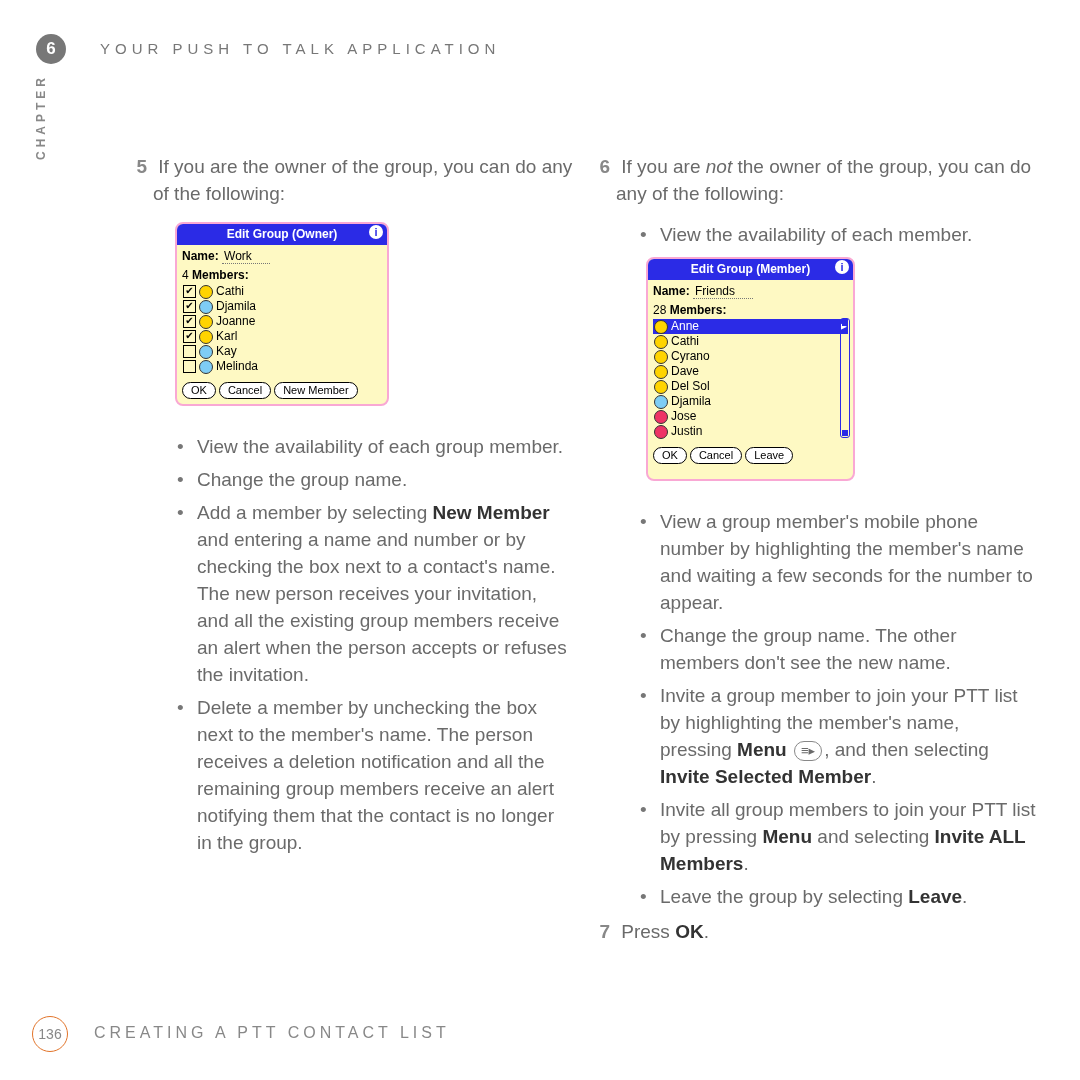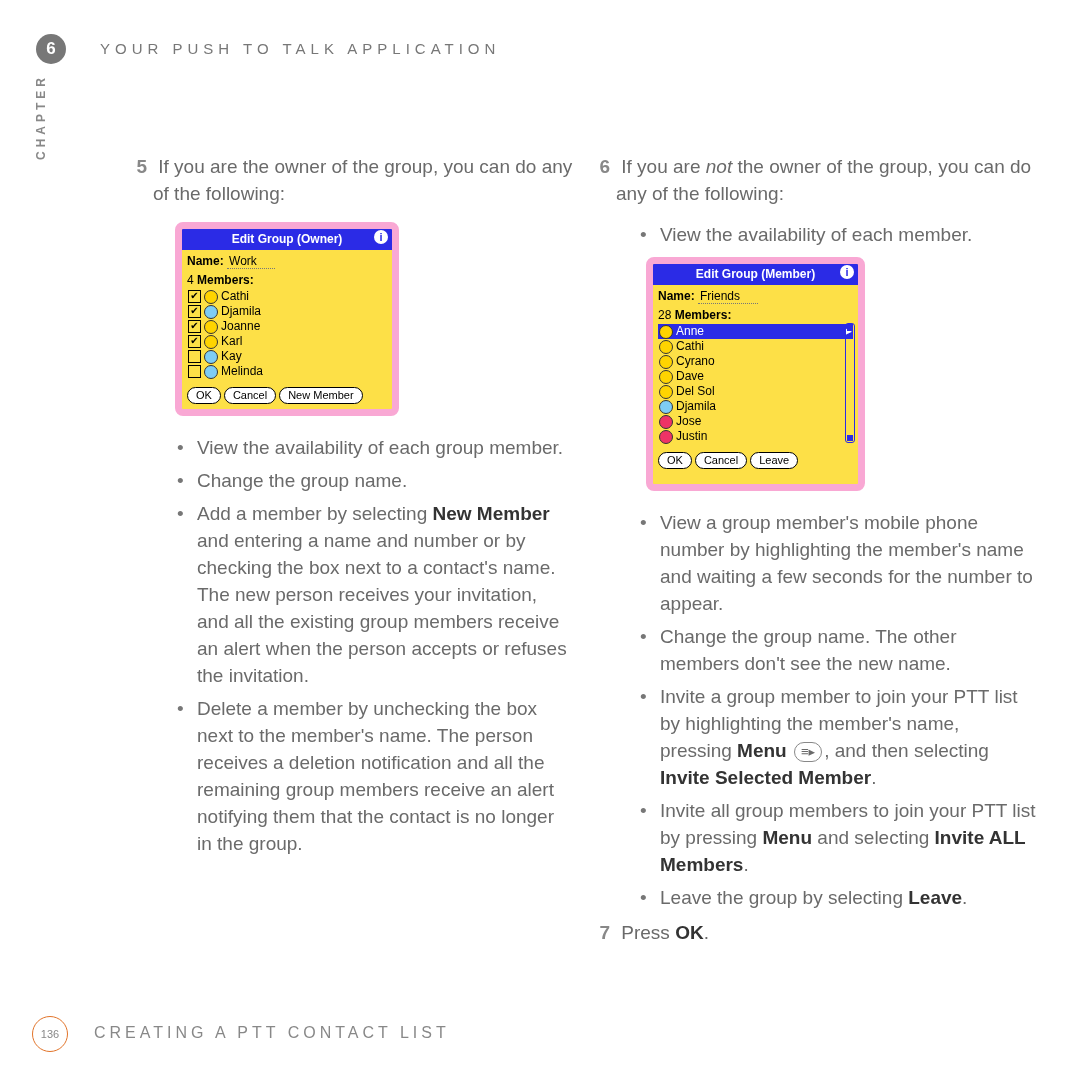--- a/index.html
+++ b/index.html
@@ -52,21 +52,21 @@
   .page-num {
     position: absolute;
     bottom: 28px;
     left: 32px;
     width: 34px;
     height: 34px;
     border: 1px solid #e2742a;
     border-radius: 50%;
     text-align: center;
     line-height: 34px;
-    font-size: 11px;
+    font-size: 14px;
     color: #888;
   }
   .footer-title {
     position: absolute;
     bottom: 38px;
     left: 94px;
     font-size: 16px;
     letter-spacing: 4px;
     color: #888;
   }
@@ -108,28 +108,28 @@
     position: absolute;
     left: -20px;
     color: #777;
     font-size: 19px;
   }
   b.blk { font-weight: bold; color: #333; }
 
   
   .palm {
     width: 210px;
-    border: 7px solid #f9a8d4;
+    border: 2px solid #f9a8d4;
     border-radius: 8px;
-    background: #fde047;
+    background: #fef9c3;
     font-family: Verdana, Geneva, sans-serif;
     font-size: 12px;
     color: #000;
     overflow: hidden;
-    margin: 6px 0 19px 22px;
+    margin: 6px 0 28px 22px;
   }
   .palm .title {
     background: #2b2be6;
     color: #fff;
     font-weight: bold;
     text-align: center;
     padding: 2px 0;
     position: relative;
   }
   .palm .title .info {

